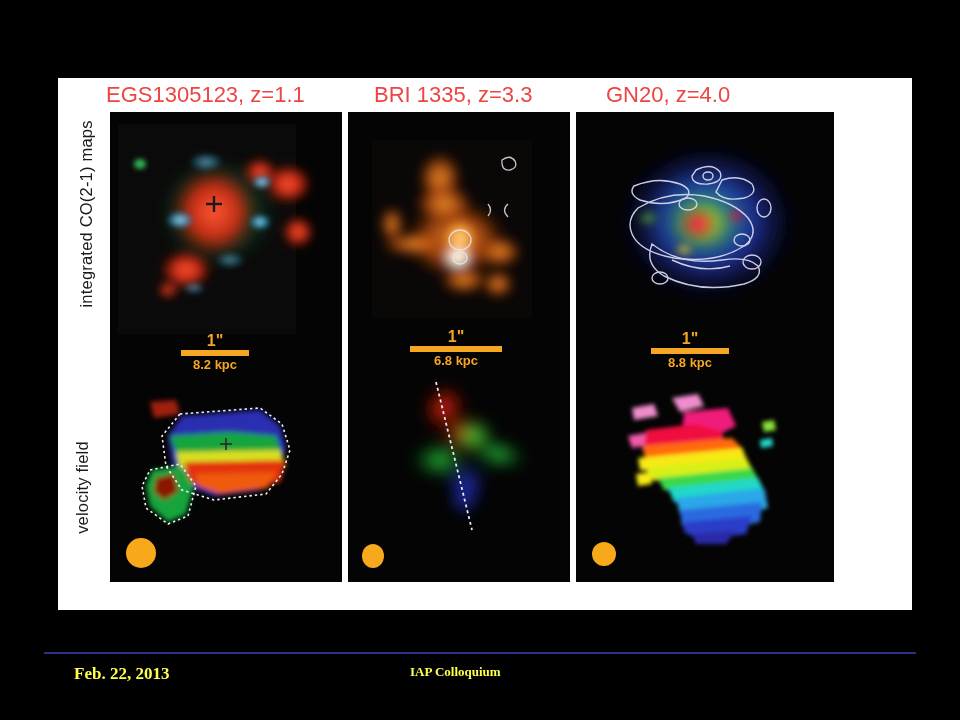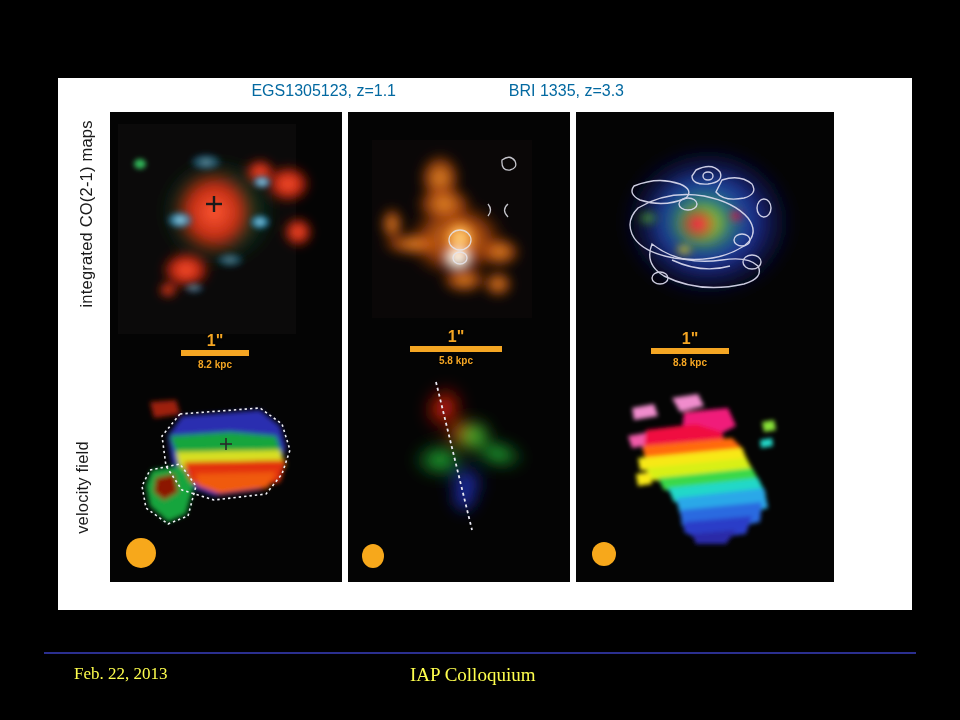--- a/index.html
+++ b/index.html
@@ -20,22 +20,22 @@
     transform:rotate(-90deg);
     color:#1a1a1a;font-size:16.5px;letter-spacing:.2px;
     font-family:"Liberation Sans",sans-serif;white-space:nowrap;
   }
   .vlabel.co{top:130px;left:-62px;width:180px;}
   .vlabel.vel{top:400px;left:-66px;width:180px;}
 
   
   .titles{position:absolute;left:48px;top:0;width:806px;height:34px;}
   .coltitle{
-    position:absolute;top:4px;text-align:right;
-    color:#0369a1;font-size:16px;font-family:"Liberation Sans",sans-serif;
+    position:absolute;top:4px;text-align:left;
+    color:#ef4444;font-size:22px;font-family:"Liberation Sans",sans-serif;
     white-space:nowrap;
   }
   .coltitle.c0{left:0px;width:290px;}
   .coltitle.c1{left:268px;width:250px;}
   .coltitle.c2{left:500px;width:290px;}
 
   
   .panels{position:absolute;left:52px;top:34px;width:798px;height:470px;}
   .panel{position:absolute;top:0;height:470px;background:#050505;overflow:hidden;}
   .panel.p0{left:0px;width:232px;}
@@ -45,50 +45,51 @@
   .sub{position:absolute;left:0;width:100%;overflow:hidden;}
   .sub.top{top:0;height:262px;}
   .sub.bot{top:262px;height:208px;}
 
   
   .scalebar{position:absolute;z-index:6;text-align:center;color:#f5a623;
             font-family:"Liberation Sans",sans-serif;font-weight:bold;
             text-shadow:0 0 2px #000;}
   .scalebar .arc{font-size:16px;line-height:14px;}
   .scalebar .bar{height:6px;background:#f5a623;margin:2px auto 1px auto;}
-  .scalebar .kpc{font-size:10px;line-height:16px;}
+  .scalebar .kpc{font-size:13px;line-height:16px;}
 
   
   .beam{position:absolute;border-radius:50%;background:#f7a81b;z-index:6;}
 
   
   .footer-rule{position:absolute;left:44px;top:652px;width:872px;height:2px;background:#2b2f8f;}
-  .footer{position:absolute;left:0;top:660px;width:960px;height:40px;}
+  .footer{position:absolute;left:0;top:660px;width:960px;height:40px;font-weight:bold;}
   .f-date{position:absolute;left:74px;top:4px;color:#ffff4d;font-size:17px;
           font-family:"Liberation Serif",serif;}
-  .f-title{position:absolute;left:410px;top:4px;color:#ffff4d;font-size:19px;
+  .f-title{position:absolute;left:410px;top:4px;color:#ffff4d;font-size:13px;
            font-family:"Liberation Serif",serif;}
 
   svg{display:block;}
 </style>
 </head>
 <body>
 
 <div class="slide">
 
   <div class="figure-card">
 
     <div class="vlabels">
       <div class="vlabel co">integrated CO(2-1) maps</div>
       <div class="vlabel vel">velocity field</div>
     </div>
 
     <div class="titles">
       <div class="coltitle c0">EGS1305123, z=1.1</div>
       <div class="coltitle c1">BRI 1335, z=3.3</div>
+      <div class="coltitle c2">GN20, z=4.0</div>
     </div>
 
     <div class="panels">
 
       <div class="panel p0">
 
         <div class="sub top">
           <svg width="232" height="262" viewBox="0 0 232 262">
             <defs>
               <radialGradient id="e-red" cx="50%" cy="50%" r="50%">
@@ -208,21 +209,21 @@
               <path d="M140 92 q5 6 0 12"></path>
               <path d="M160 92 q-7 6 0 13"></path>
               <ellipse cx="112" cy="146" rx="7" ry="6"></ellipse>
               <ellipse cx="112" cy="128" rx="11" ry="10"></ellipse>
             </g>
           </svg>
 
           <div class="scalebar" style="left:48px;top:218px;width:120px;">
             <div class="arc">1"</div>
             <div class="bar" style="width:92px;"></div>
-            <div class="kpc">5.8 kpc</div>
+            <div class="kpc">6.8 kpc</div>
           </div>
         </div>
 
         <div class="sub bot">
           <svg width="222" height="208" viewBox="0 0 222 208">
             <defs>
               <radialGradient id="v-red" cx="50%" cy="50%" r="50%">
                 <stop offset="0%" stop-color="#ff2a10"></stop>
                   <stop offset="100%" stop-color="#8a0c02" stop-opacity="0"></stop>
               </radialGradient>

